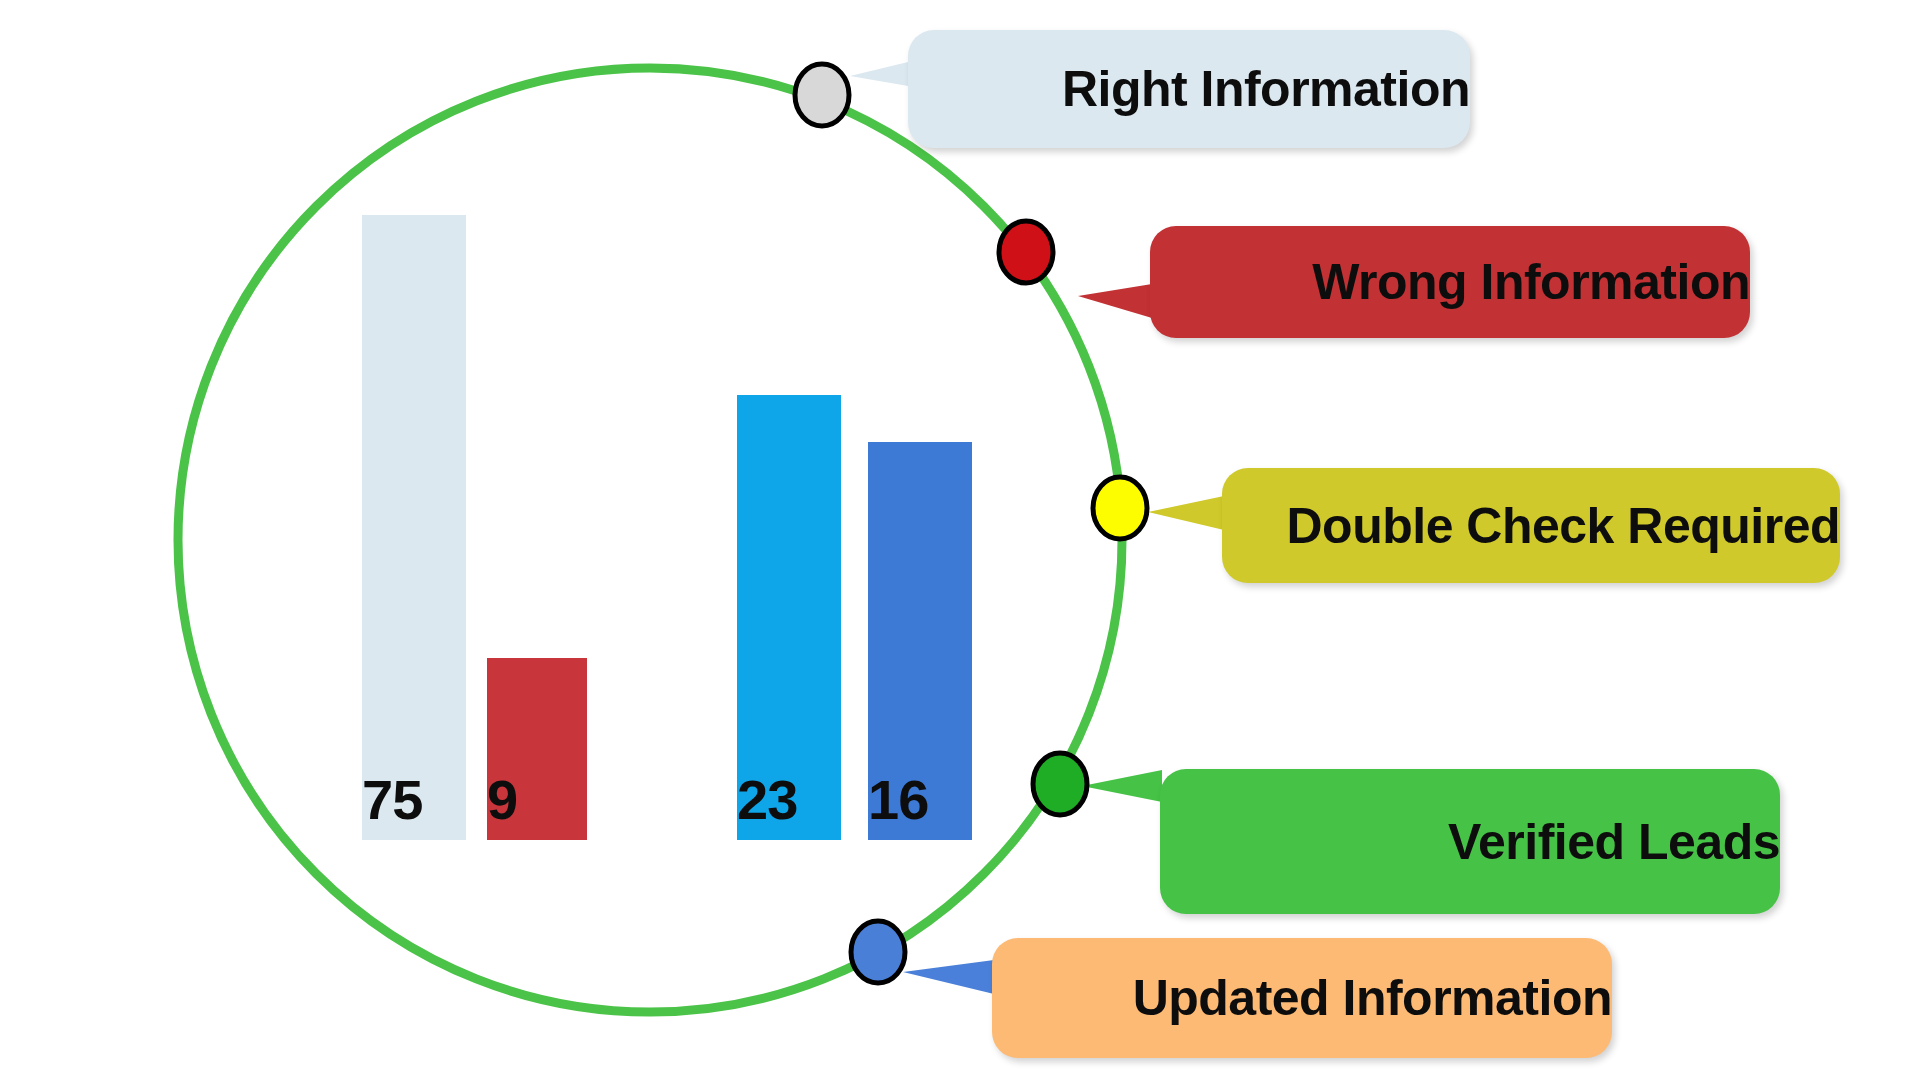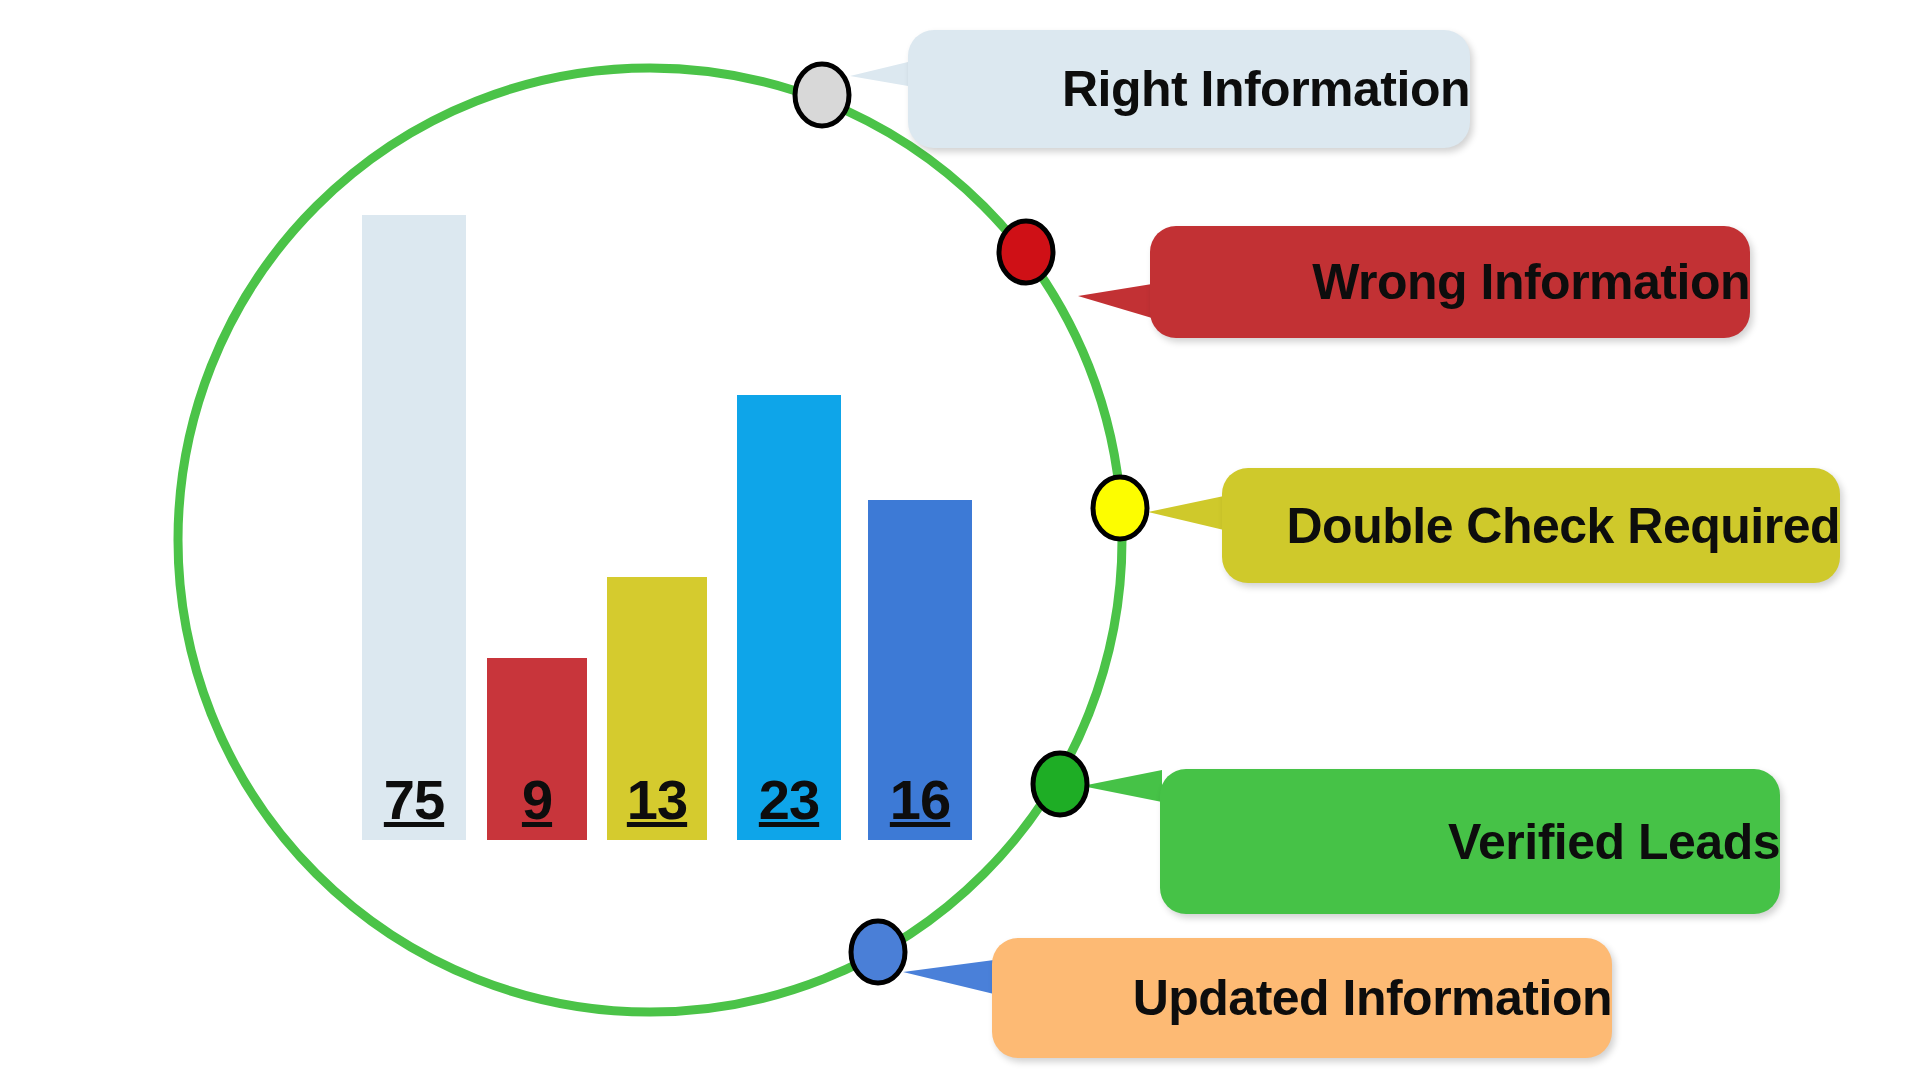--- a/index.html
+++ b/index.html
@@ -16,26 +16,24 @@
     left: 0; top: 0;
     width: 1920px; height: 1080px;
   }
   .ring { fill: none; stroke-width: 9px; }
   .marker { stroke: #000000; stroke-width: 5px; }
   .bar { position: absolute; bottom: 240px; }
   .bar-value {
     position: absolute;
     bottom: 8px;
     width: 100%;
-    text-align: center;
     font-size: 56px;
     font-weight: bold;
     color: #0d0d0d;
     letter-spacing: -1px;
-    text-decoration: underline;
   }
   .callout {
     position: absolute;
     border-radius: 26px;
     display: flex;
     align-items: center;
     justify-content: flex-end;
     box-shadow: 3px 4px 7px rgba(0,0,0,0.18);
   }
   .callout-label {
@@ -67,27 +65,24 @@
     <ellipse class="marker" cx="1060" cy="784" rx="27" ry="31" fill="#1ead25"></ellipse>
     <ellipse class="marker" cx="878" cy="952" rx="27" ry="31" fill="#4a7fd7"></ellipse>
   </svg>
 
   <div class="bar" style="left:362px; width:104px; height:625px; background:#dce8f0;">
     <div class="bar-value">75</div>
   </div>
   <div class="bar" style="left:487px; width:100px; height:182px; background:#c8353b;">
     <div class="bar-value">9</div>
   </div>
-  <div class="bar" style="left:607px; width:100px; height:263px; background:#d5cb2e;">
-    <div class="bar-value">13</div>
-  </div>
   <div class="bar" style="left:737px; width:104px; height:445px; background:#0ea5e9;">
     <div class="bar-value">23</div>
   </div>
-  <div class="bar" style="left:868px; width:104px; height:340px; background:#3d7ad6;">
+  <div class="bar" style="left:868px; width:104px; height:398px; background:#3d7ad6;">
     <div class="bar-value">16</div>
   </div>
 
   <div class="callout" style="left:908px; top:30px; width:562px; height:118px; background:#dce8f0;">
     <span class="callout-label">Right Information</span>
   </div>
   <div class="callout" style="left:1222px; top:468px; width:618px; height:115px; background:#cfc92b;">
     <span class="callout-label">Double Check Required</span>
   </div>
   <div class="callout" style="left:1150px; top:226px; width:600px; height:112px; background:#c23134;">

